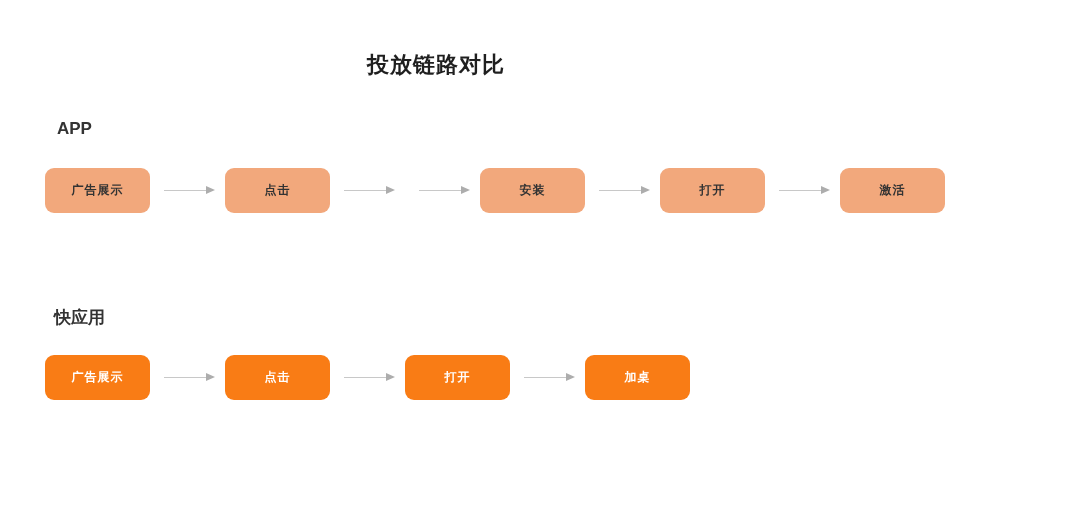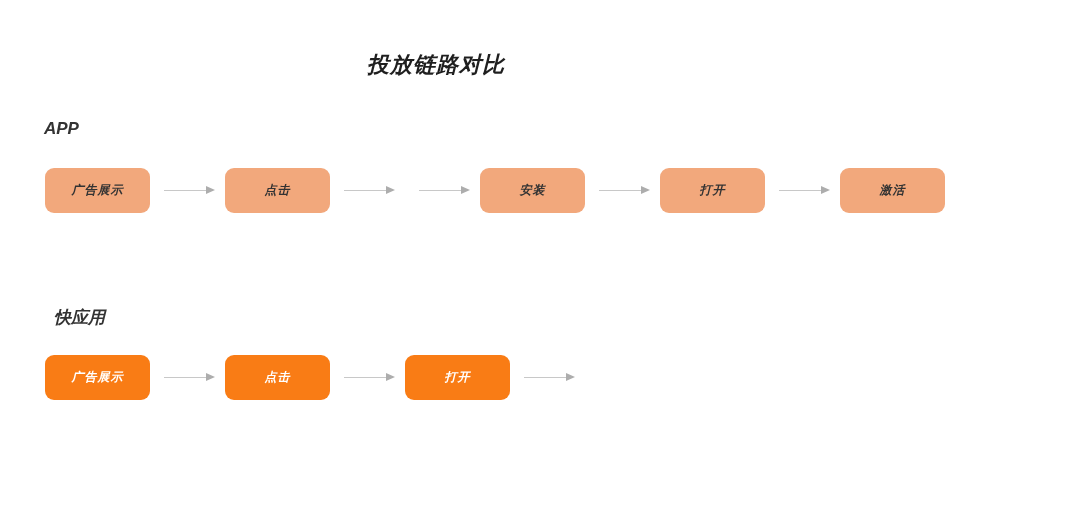--- a/index.html
+++ b/index.html
@@ -2,35 +2,35 @@
 <html style="--page-bg: #FFFFFF; --title-color: #1F1F1F; --label-color: #333333; --light-box-bg: #F2A87C; --light-box-text: #333333; --solid-box-bg: #F97C15; --solid-box-text: #FFFFFF; --arrow-color: #C8C8C8; --arrow-head-color: #ADADAD;"><head>
 <meta charset="utf-8">
 <style>
   html, body { margin: 0; padding: 0; }
   body {
     width: 1080px; height: 517px;
     background: var(--page-bg, #ffffff);
     font-family: "Liberation Sans", "DejaVu Sans", sans-serif;
     overflow: hidden;
   }
-  .canvas { position: relative; width: 872px; height: 517px; background: var(--page-bg, #ffffff); font-style: italic; }
+  .canvas { position: relative; width: 872px; height: 517px; background: var(--page-bg, #ffffff); }
 
   .title {
     position: absolute; top: 50px; left: 0; width: 100%;
     margin: 0; text-align: center;
     font-size: 22px; font-weight: 700; letter-spacing: 1px;
     color: var(--title-color, #1f1f1f);
   }
 
   .row-label {
     position: absolute;
     font-size: 17px; font-weight: 600;
     color: var(--label-color, #333333);
   }
-  #app-label   { left: 44px; top: 119px; }
+  #app-label   { left: 57px; top: 119px; }
   #quick-label { left: 54px; top: 306px; }
 
   .flow-row { position: absolute; display: flex; align-items: center; }
   #app-row   { left: 45px; top: 168px; }
   #quick-row { left: 45px; top: 355px; }
 
   .step {
     width: 105px; height: 45px;
     border-radius: 9px;
     display: flex; align-items: center; justify-content: center;
@@ -97,15 +97,16 @@
         <span class="shaft"></span>
       </div>
     <div class="step solid">点击</div>
     <div class="arrow">
         <span class="shaft"></span>
       </div>
     <div class="step solid">打开</div>
     <div class="arrow">
         <span class="shaft"></span>
       </div>
+    <div class="step solid">加桌</div>
   </div>
 
 </div>
 
 </body></html>

